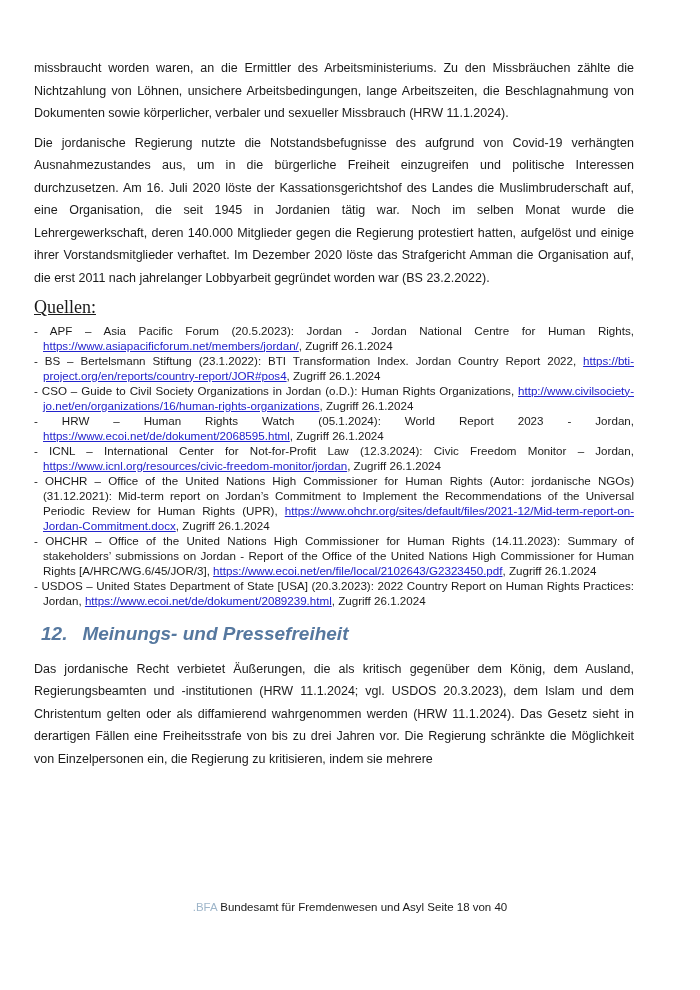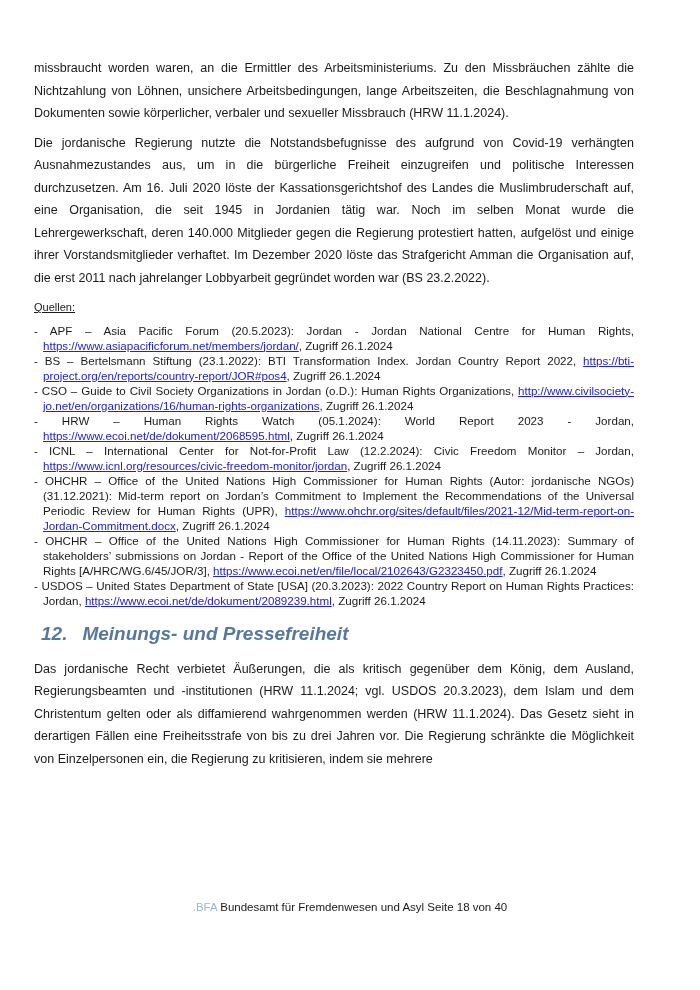--- a/index.html
+++ b/index.html
@@ -7,22 +7,23 @@
     width:700px; height:990px; background:#ffffff; position:relative;
     font-family:"Liberation Sans", sans-serif; color:#1a1a1a;
     overflow:hidden;
   }
   .page { padding:57px 66px 0 34px; }
   p.body {
     font-size:12.5px; line-height:22.5px; text-align:justify;
     margin:0 0 7px 0;
   }
   .quellen {
-    font-size:11px; line-height:22.5px; text-decoration:underline;
+    font-size:18px; line-height:22.5px; text-decoration:underline;
     margin:0 0 4px 0;
+    font-family:Liberation Serif, serif;
   }
   ul.sources {
     list-style:none; margin:0; padding:0;
     font-size:11.6px; line-height:15px; text-align:justify;
   }
   ul.sources li { padding-left:9px; text-indent:-9px; }
   a.link {
     color:#2222cc; text-decoration:underline; cursor:pointer;
     overflow-wrap:anywhere;
   }
@@ -46,21 +47,21 @@
 
   <p class="body">Die jordanische Regierung nutzte die Notstandsbefugnisse des aufgrund von Covid-19 verhängten Ausnahmezustandes aus, um in die bürgerliche Freiheit einzugreifen und politische Interessen durchzusetzen. Am 16. Juli 2020 löste der Kassationsgerichtshof des Landes die Muslimbruderschaft auf, eine Organisation, die seit 1945 in Jordanien tätig war. Noch im selben Monat wurde die Lehrergewerkschaft, deren 140.000 Mitglieder gegen die Regierung protestiert hatten, aufgelöst und einige ihrer Vorstandsmitglieder verhaftet. Im Dezember 2020 löste das Strafgericht Amman die Organisation auf, die erst 2011 nach jahrelanger Lobbyarbeit gegründet worden war (BS 23.2.2022).</p>
 
   <p class="quellen">Quellen:</p>
 
   <ul class="sources">
     <li><span>- APF – Asia Pacific Forum (20.5.2023): Jordan - Jordan National Centre for Human Rights, </span><a class="link">https://www.asiapacificforum.net/members/jordan/</a><span>, Zugriff 26.1.2024</span></li>
     <li><span>- BS – Bertelsmann Stiftung (23.1.2022): BTI Transformation Index. Jordan Country Report 2022, </span><a class="link">https://bti-project.org/en/reports/country-report/JOR#pos4</a><span>, Zugriff 26.1.2024</span></li>
     <li><span>- CSO – Guide to Civil Society Organizations in Jordan (o.D.): Human Rights Organizations, </span><a class="link">http://www.civilsociety-jo.net/en/organizations/16/human-rights-organizations</a><span>, Zugriff 26.1.2024</span></li>
     <li><span>- HRW – Human Rights Watch (05.1.2024): World Report 2023 - Jordan, </span><a class="link">https://www.ecoi.net/de/dokument/2068595.html</a><span>, Zugriff 26.1.2024</span></li>
-    <li><span>- ICNL – International Center for Not-for-Profit Law (12.2.2024): Civic Freedom Monitor – Jordan, </span><a class="link">https://www.icnl.org/resources/civic-freedom-monitor/jordan</a><span>, Zugriff 26.1.2024</span></li>
+    <li><span>- ICNL – International Center for Not-for-Profit Law (12.3.2024): Civic Freedom Monitor – Jordan, </span><a class="link">https://www.icnl.org/resources/civic-freedom-monitor/jordan</a><span>, Zugriff 26.1.2024</span></li>
     <li><span>- OHCHR – Office of the United Nations High Commissioner for Human Rights (Autor: jordanische NGOs) (31.12.2021): Mid-term report on Jordan’s Commitment to Implement the Recommendations of the Universal Periodic Review for Human Rights (UPR), </span><a class="link">https://www.ohchr.org/sites/default/files/2021-12/Mid-term-report-on-Jordan-Commitment.docx</a><span>, Zugriff 26.1.2024</span></li>
     <li><span>- OHCHR – Office of the United Nations High Commissioner for Human Rights (14.11.2023): Summary of stakeholders’ submissions on Jordan - Report of the Office of the United Nations High Commissioner for Human Rights [A/HRC/WG.6/45/JOR/3], </span><a class="link">https://www.ecoi.net/en/file/local/2102643/G2323450.pdf</a><span>, Zugriff 26.1.2024</span></li>
     <li><span>- USDOS – United States Department of State [USA] (20.3.2023): 2022 Country Report on Human Rights Practices: Jordan, </span><a class="link">https://www.ecoi.net/de/dokument/2089239.html</a><span>, Zugriff 26.1.2024</span></li>
   </ul>
 
   <h2 class="section"><span class="num">12.</span><span>Meinungs- und Pressefreiheit</span></h2>
 
   <p class="body">Das jordanische Recht verbietet Äußerungen, die als kritisch gegenüber dem König, dem Ausland, Regierungsbeamten und -institutionen (HRW 11.1.2024; vgl. USDOS 20.3.2023), dem Islam und dem Christentum gelten oder als diffamierend wahrgenommen werden (HRW 11.1.2024). Das Gesetz sieht in derartigen Fällen eine Freiheitsstrafe von bis zu drei Jahren vor. Die Regierung schränkte die Möglichkeit von Einzelpersonen ein, die Regierung zu kritisieren, indem sie mehrere</p>
 
 </div>

